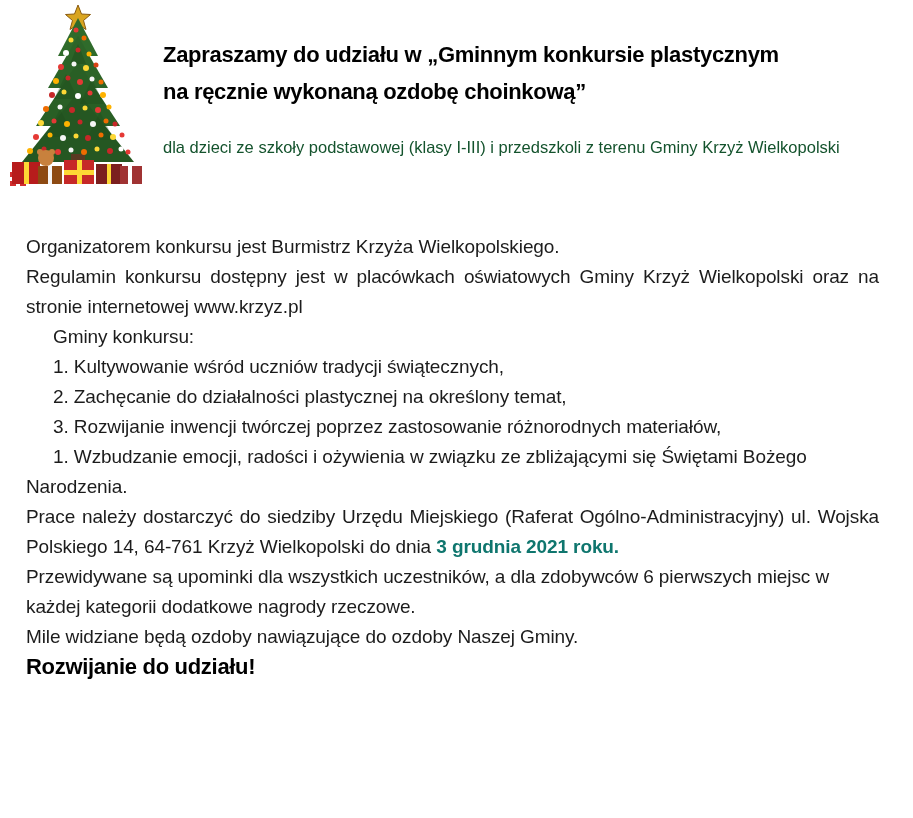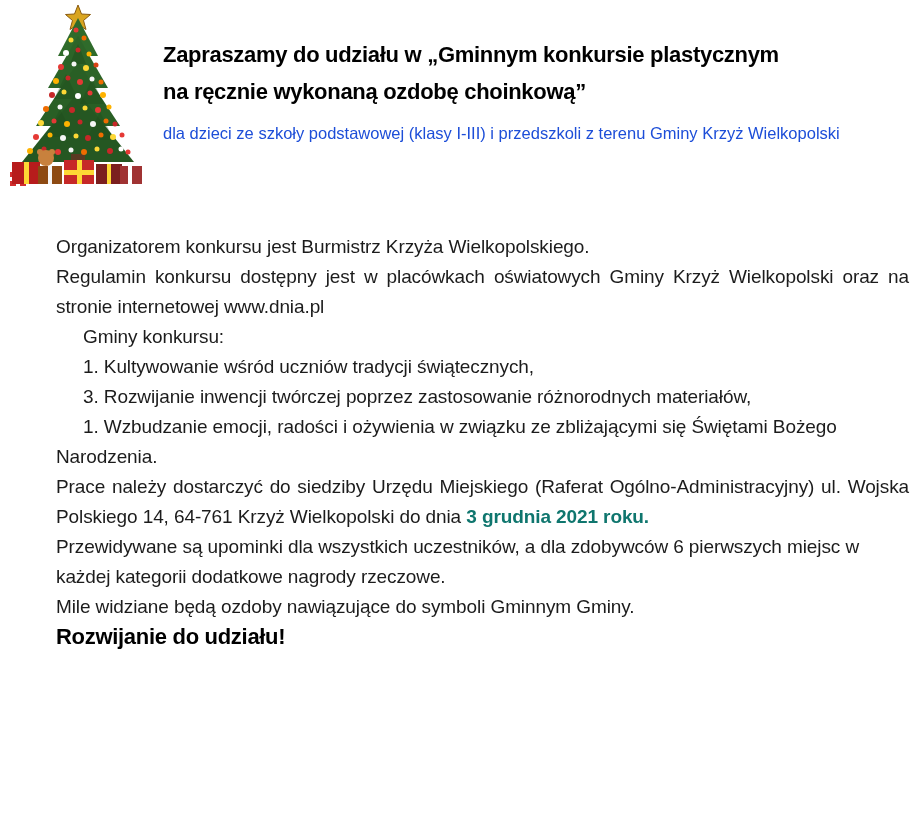--- a/index.html
+++ b/index.html
@@ -13,26 +13,26 @@
 
   
   .header { position:relative; height:200px; }
   .tree-wrap { position:absolute; left:8px; top:4px; width:140px; height:182px; }
   .header-text { margin-left:163px; padding-top:36px; padding-right:16px; }
   .doc-title {
     font-size:22px; font-weight:bold; line-height:37px;
     color:#000000; letter-spacing:-0.3px;
   }
   .doc-subtitle {
-    margin-top:12px; font-size:16.5px; line-height:22px; color:#1d4ed8;
+    margin-top:26px; font-size:16.5px; line-height:22px; color:#14532d;
   }
 
   
   .body-text {
-    margin-left:56px; width:853px; margin-top:32px;
+    margin-left:26px; width:853px; margin-top:32px;
     font-size:19px; line-height:30px; letter-spacing:-0.1px;
   }
   .body-text p { margin:0; }
   .justify { text-align:justify; text-justify:inter-word; }
   .indent-first { text-indent:27px; }
   .gap-20 { margin-top:20px; }
   .gap-26 { margin-top:26px; }
   .gap-30 { margin-top:30px; }
   .closing-heading {
     margin-top:48px; font-size:22px; font-weight:bold; color:#000000;
@@ -146,29 +146,30 @@
         <span>na ręcznie  wykonaną ozdobę choinkową”</span>
       </div>
       <div class="doc-subtitle">dla dzieci  ze szkoły podstawowej (klasy I-III) i przedszkoli z terenu Gminy Krzyż Wielkopolski</div>
     </div>
   </div>
 
   <div class="body-text">
 
     <p>Organizatorem konkursu jest Burmistrz Krzyża Wielkopolskiego.</p>
 
-    <p class="justify"><span>Regulamin konkursu dostępny jest w placówkach oświatowych Gminy Krzyż Wielkopolski oraz na stronie internetowej </span><span>www.dnia.pl</span></p>
+    <p class="justify"><span>Regulamin konkursu dostępny jest w placówkach oświatowych Gminy Krzyż Wielkopolski oraz na stronie internetowej </span><span>www.krzyz.pl</span></p>
 
     <p class="indent-first">Gminy konkursu:</p>
     <p class="indent-first">1. Kultywowanie wśród uczniów tradycji świątecznych,</p>
+    <p class="indent-first">2. Zachęcanie do działalności plastycznej na określony temat,</p>
     <p class="indent-first">3. Rozwijanie inwencji twórczej poprzez zastosowanie różnorodnych materiałów,</p>
     <p class="indent-first">1. Wzbudzanie emocji, radości i ożywienia w związku ze zbliżającymi się Świętami Bożego Narodzenia.</p>
 
     <p class="justify gap-20"><span>Prace należy dostarczyć do siedziby Urzędu Miejskiego (Raferat Ogólno-Administracyjny) ul. Wojska Polskiego 14, 64-761 Krzyż Wielkopolski do dnia </span><strong>3 grudnia 2021 roku.</strong></p>
 
     <p class="gap-30">Przewidywane są upominki dla wszystkich uczestników, a dla zdobywców 6 pierwszych miejsc w każdej kategorii dodatkowe nagrody rzeczowe.</p>
 
-    <p class="gap-26">Mile widziane będą ozdoby nawiązujące do symboli Gminnym Gminy.</p>
+    <p class="gap-26">Mile widziane będą ozdoby nawiązujące do ozdoby Naszej Gminy.</p>
 
     <p class="closing-heading">Rozwijanie do udziału!</p>
 
   </div>
 </div>
 
 </body></html>

